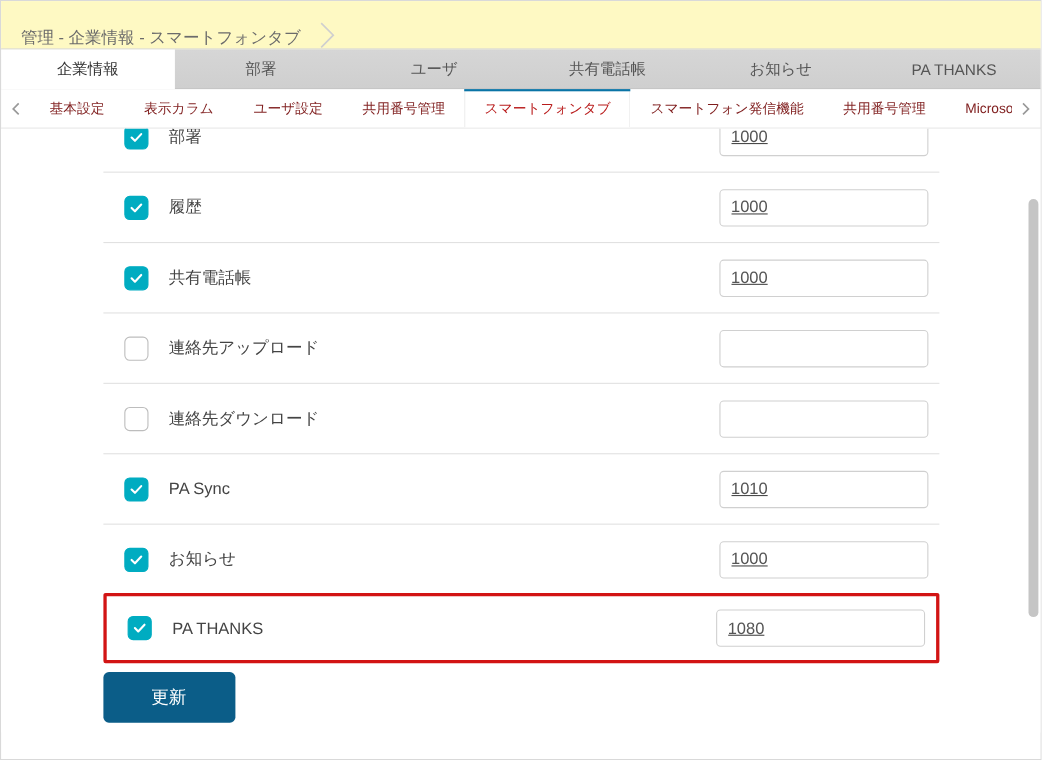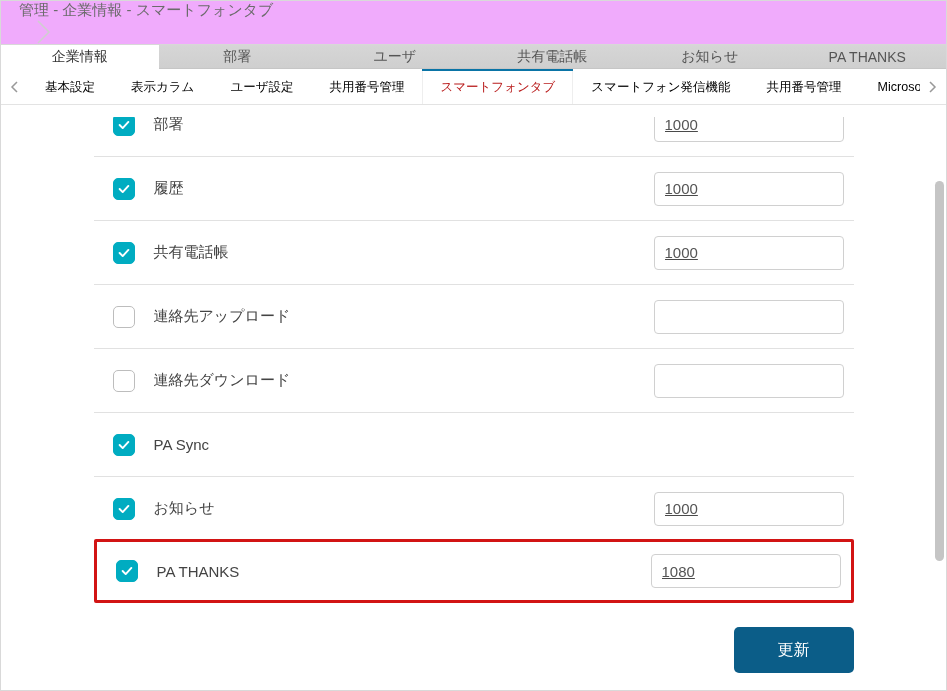--- a/index.html
+++ b/index.html
@@ -1,33 +1,33 @@
 <!DOCTYPE html>
 <html><head>
 <meta charset="utf-8">
 <style>
   * { box-sizing: border-box; margin: 0; padding: 0; }
   html, body { width: 947px; height: 691px; font-family: "Hiragino Kaku Gothic ProN", "Yu Gothic", "Meiryo", sans-serif; background: #fff; color: #4a4a4a; overflow: hidden; }
   .frame { width: 947px; height: 691px; border: 1px solid #d9d9d9; position: relative; background: #fff; }
 
   
-  .breadcrumb-bar { height: 44px; background: #f0abfc; border-bottom: 1px solid #d8d8d8; display: flex; align-items: flex-start; padding-left: 18px; font-size: 15px; color: #6b6b6b; flex-direction: column; }
+  .breadcrumb-bar { height: 44px; background: #fef9c3; border-bottom: 1px solid #d8d8d8; display: flex; align-items: flex-end; padding-left: 18px; font-size: 15px; color: #6b6b6b; }
   .breadcrumb-chevron { margin-left: 18px; display:inline-flex; }
 
   
-  .main-tabs { height: 24px; background: linear-gradient(#d6d6d6,#cfcfcf); display: flex; border-bottom: 1px solid #c6c6c6; }
+  .main-tabs { height: 36px; background: linear-gradient(#d6d6d6,#cfcfcf); display: flex; border-bottom: 1px solid #c6c6c6; }
   .main-tab { flex: 1; display: flex; align-items: center; justify-content: center; font-size: 14px; color: #555; cursor: pointer; user-select:none; }
   .main-tab.active { background: #fff; color: #333; position: relative; }
   .main-tab.active::after{content:"";position:absolute;bottom:-1px;left:0;right:0;height:1px;background:#fff;}
 
   
   .sub-tabs-row { height: 36px; border-bottom: 1px solid #e3e3e3; display: flex; align-items: stretch; position: relative; }
   .scroll-btn { width: 26px; display:flex; align-items:center; justify-content:center; color:#999; cursor:pointer; font-size:13px; }
   .sub-tabs { flex:1; display:flex; align-items:stretch; overflow:hidden; }
-  .sub-tab { padding: 0 18px; display:flex; align-items:center; font-size:12.5px; color:#000000; cursor:pointer; user-select:none; border-top:2px solid transparent; white-space:nowrap; }
+  .sub-tab { padding: 0 18px; display:flex; align-items:center; font-size:12.5px; color:#7f1d1d; cursor:pointer; user-select:none; border-top:2px solid transparent; white-space:nowrap; }
   .sub-tab.active { border-top: 2px solid #0a74a6; color:#b91c1c; box-shadow: inset 1px 0 0 #eee, inset -1px 0 0 #eee; background:#fff; }
 
   
   .content-wrap { position:absolute; top:116px; left:0; right:0; bottom:0; overflow:hidden; }
   .content { width: 945px; height: 100%; background:#fff; }
 
   .settings-col { width: 760px; margin: 0 auto; margin-top: -24px; }
   .setting-row { display:flex; align-items:center; height:64px; border-bottom:1px solid #e1e1e1; }
   .setting-row:last-of-type { border-bottom: none; }
   .check-cell { width:60px; display:flex; justify-content:center; }
@@ -37,21 +37,21 @@
 
   
   .cbx { width:22px; height:22px; border-radius:5px; border:1.5px solid #bdbdbd; background:#fff; display:flex; align-items:center; justify-content:center; cursor:pointer; }
   .cbx.checked { background:#00acc1; border-color:#00acc1; }
   .cbx svg { width:14px; height:14px; display:none; }
   .cbx.checked svg { display:block; }
 
   .highlight-box { border:3px solid #d21414; border-radius:2px; padding:0; margin-top:-2px; }
   .highlight-box .setting-row { border-bottom:none; height:58px; }
 
-  .update-row { display:flex; justify-content:flex-end; padding: 24px 0 12px 0; }
+  .update-row { display:flex; justify-content:flex-start; padding: 8px 0 12px 0; }
   .update-btn { background:#0b5d88; color:#fff; border:none; border-radius:5px; width:120px; height:46px; font-size:16px; cursor:pointer; }
 
   
   .vscroll-track { position:absolute; top:180px; right:1px; width:10px; height:430px; background:transparent; }
   .vscroll-thumb { width:9px; height:380px; background:#c5c5c5; border-radius:5px; }
 </style>
 </head>
 <body>
 <div class="frame">
 
@@ -196,20 +196,23 @@
 
         <div class="setting-row">
           <div class="check-cell">
             <div class="cbx checked">
               <svg viewBox="0 0 16 16">
                   <path d="M3 8 L6.5 11.5 L13 4.5" fill="none" stroke="#fff" stroke-width="2.2" stroke-linecap="round" stroke-linejoin="round"></path>
                 </svg>
             </div>
           </div>
           <div class="label-cell">PA Sync</div>
+          <div class="input-cell">
+              <input class="value-input" value="1010" style="">
+            </div>
         </div>
 
         <div class="setting-row">
           <div class="check-cell">
             <div class="cbx checked">
               <svg viewBox="0 0 16 16">
                   <path d="M3 8 L6.5 11.5 L13 4.5" fill="none" stroke="#fff" stroke-width="2.2" stroke-linecap="round" stroke-linejoin="round"></path>
                 </svg>
             </div>
           </div>

